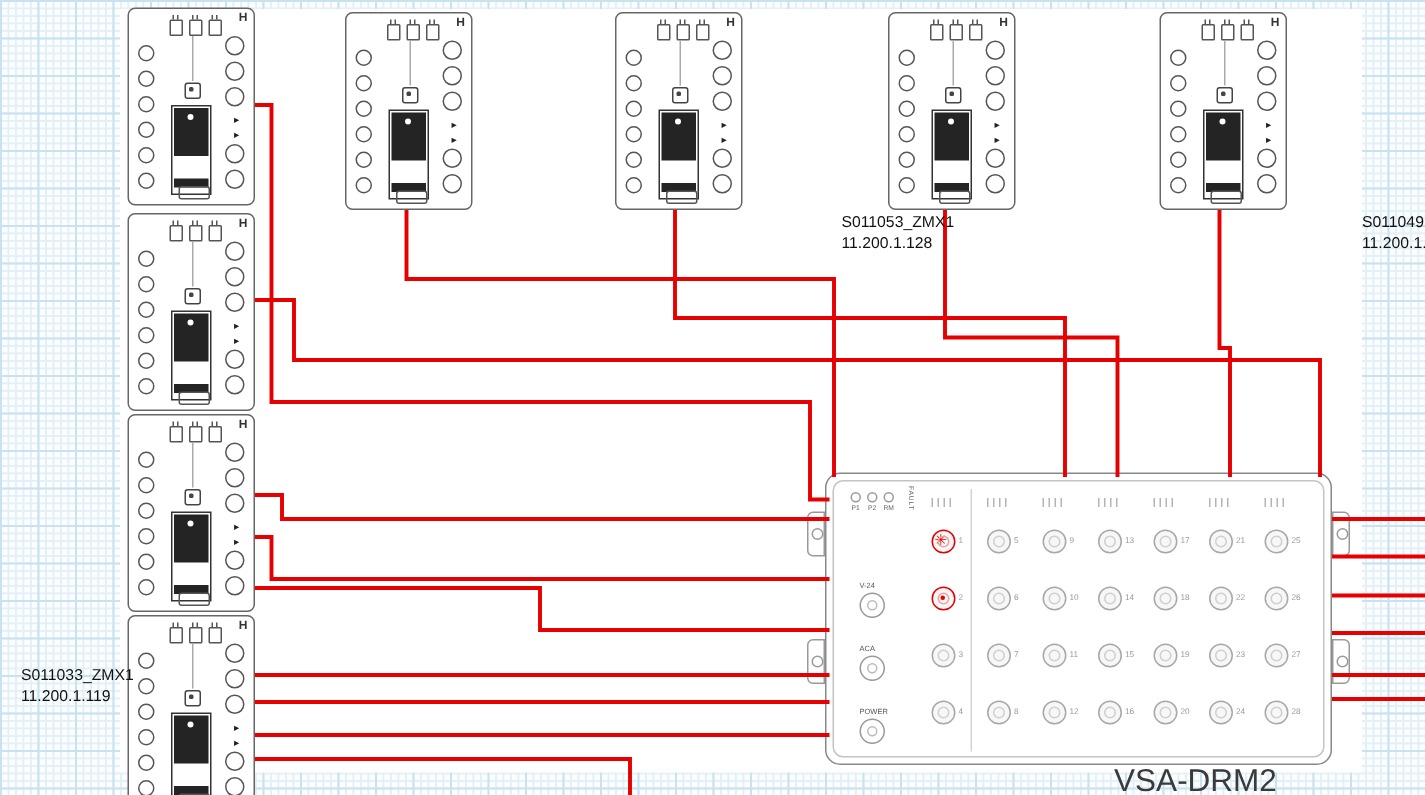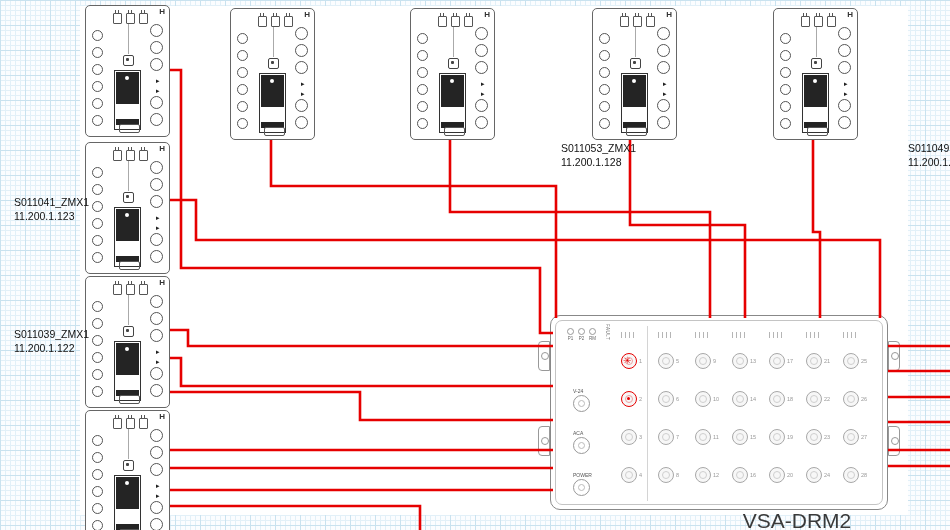--- a/index.html
+++ b/index.html
@@ -294,24 +294,20 @@
       <div class="lcircle" style="top: 109px;"></div>
       <div class="rcircle" style="top: 18px;"></div>
       <div class="rcircle" style="top: 35px;"></div>
       <div class="rcircle" style="top: 52px;"></div>
       <div class="rcircle" style="top: 90px;"></div>
       <div class="rcircle" style="top: 107px;"></div>
       <div class="flag" style="top: 72px;">▸</div>
       <div class="flag" style="top: 82px;">▸</div>
       <div class="foot"></div>
     </div>
-    <div class="dev-label" style="left: 14px; top: 196px;">
-      <div>S011041_ZMX1</div>
-      <div>11.200.1.123</div>
-    </div>
     <div class="zmx" style="left: 85px; top: 276px;">
       <div class="zmx-h">H</div>
       <div class="plugs">
         <div class="plug"></div>
         <div class="plug"></div>
         <div class="plug"></div>
       </div>
       <div class="vline"></div>
       <div class="chip"></div>
       <div class="relay">
@@ -327,24 +323,20 @@
       <div class="lcircle" style="top: 109px;"></div>
       <div class="rcircle" style="top: 18px;"></div>
       <div class="rcircle" style="top: 35px;"></div>
       <div class="rcircle" style="top: 52px;"></div>
       <div class="rcircle" style="top: 90px;"></div>
       <div class="rcircle" style="top: 107px;"></div>
       <div class="flag" style="top: 72px;">▸</div>
       <div class="flag" style="top: 82px;">▸</div>
       <div class="foot"></div>
     </div>
-    <div class="dev-label" style="left: 14px; top: 328px;">
-      <div>S011039_ZMX1</div>
-      <div>11.200.1.122</div>
-    </div>
     <div class="zmx" style="left: 85px; top: 410px;">
       <div class="zmx-h">H</div>
       <div class="plugs">
         <div class="plug"></div>
         <div class="plug"></div>
         <div class="plug"></div>
       </div>
       <div class="vline"></div>
       <div class="chip"></div>
       <div class="relay">
@@ -359,20 +351,24 @@
       <div class="lcircle" style="top: 92px;"></div>
       <div class="lcircle" style="top: 109px;"></div>
       <div class="rcircle" style="top: 18px;"></div>
       <div class="rcircle" style="top: 35px;"></div>
       <div class="rcircle" style="top: 52px;"></div>
       <div class="rcircle" style="top: 90px;"></div>
       <div class="rcircle" style="top: 107px;"></div>
       <div class="flag" style="top: 72px;">▸</div>
       <div class="flag" style="top: 82px;">▸</div>
       <div class="foot"></div>
+    </div>
+    <div class="dev-label" style="left: 14px; top: 444px;">
+      <div>S011033_ZMX1</div>
+      <div>11.200.1.119</div>
     </div>
     <div class="zmx" style="left: 230px; top: 8px;">
       <div class="zmx-h">H</div>
       <div class="plugs">
         <div class="plug"></div>
         <div class="plug"></div>
         <div class="plug"></div>
       </div>
       <div class="vline"></div>
       <div class="chip"></div>

